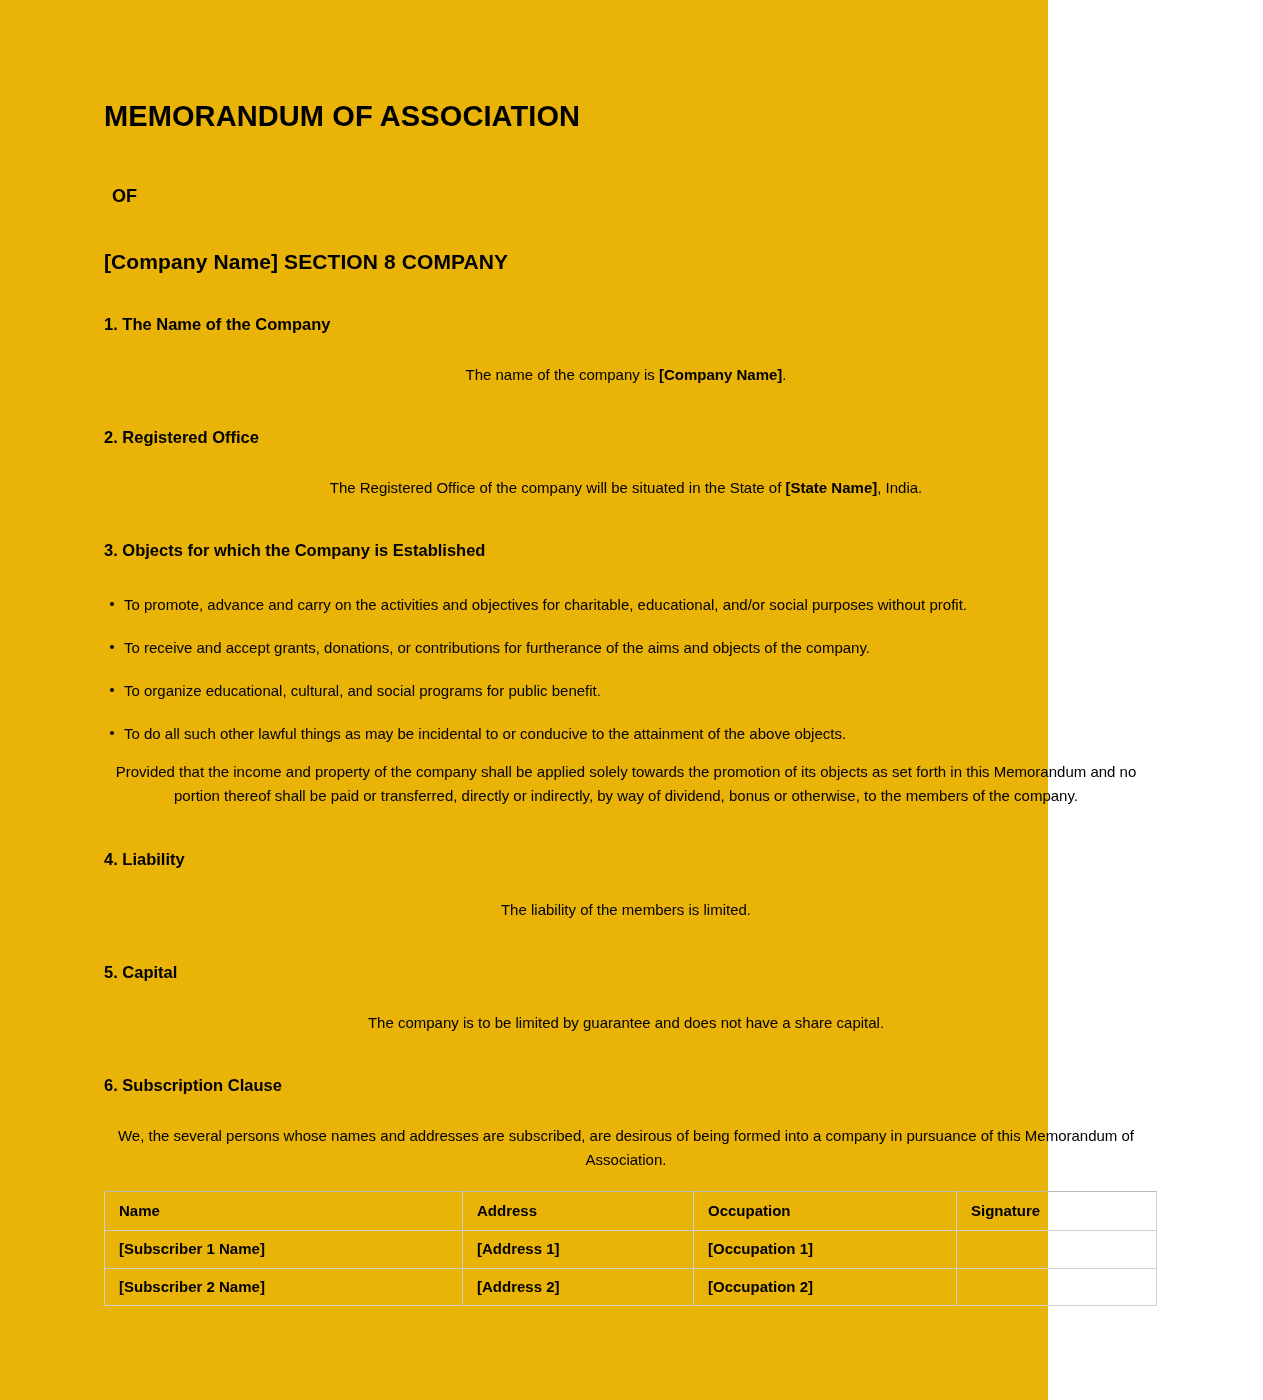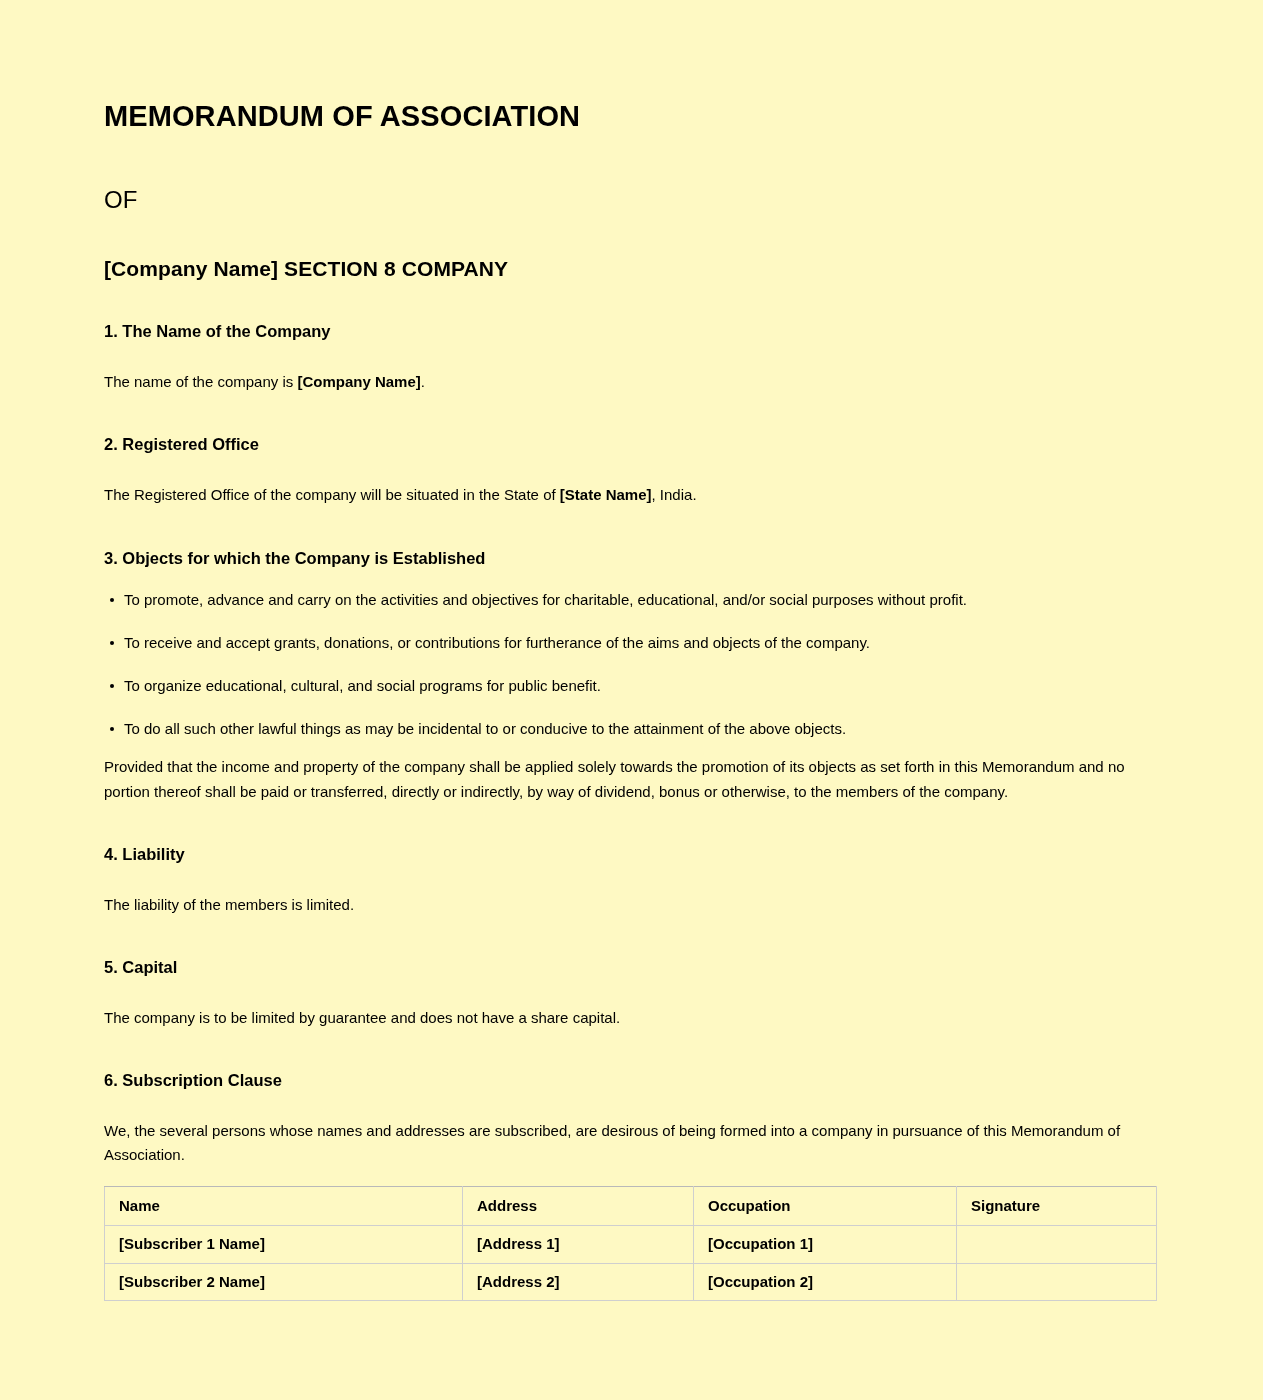--- a/index.html
+++ b/index.html
@@ -10,25 +10,25 @@
   }
   body {
     width: 1263px;
     min-height: 1400px;
     font-family: "Liberation Sans", "DejaVu Sans", sans-serif;
     color: #000000;
     -webkit-font-smoothing: antialiased;
   }
 
   .page {
-    width: 1263px;
+    width: 1048px;
     min-height: 1400px;
     box-sizing: border-box;
     padding: 12px;
-    background: #fef9c3;
+    background: #eab308;
     position: relative;
   }
 
   .doc {
     position: absolute;
     left: 104px;
     top: 100px;
     width: 1044px;
   }
 
@@ -36,24 +36,24 @@
   .doc-title {
     font-size: 29px;
     font-weight: bold;
     line-height: 1.15;
     letter-spacing: 0.1px;
     margin: 0 0 0 0;
     padding: 0;
   }
 
   .doc-of {
-    font-size: 24px;
-    font-weight: normal;
+    font-size: 18px;
+    font-weight: bold;
     line-height: 1.2;
-    margin: 53px 0 0 0;
+    margin: 53px 0 0 8px;
     padding: 0;
   }
 
   .doc-subtitle {
     font-size: 21px;
     font-weight: bold;
     line-height: 1.2;
     letter-spacing: 0.1px;
     margin: 41px 0 0 0;
     padding: 0;
@@ -66,35 +66,35 @@
     margin: 41px 0 0 0;
     padding: 0;
   }
 
   
   .para {
     font-size: 15px;
     line-height: 1.62;
     margin: 28px 0 0 0;
     padding: 0;
-    text-align: left;
+    text-align: center;
   }
 
   .para-tight {
     margin-top: 14px;
   }
 
   .para b, .para strong {
     font-weight: bold;
   }
 
   
   .obj-list {
     list-style: none;
-    margin: 20px 0 0 0;
+    margin: 32px 0 0 0;
     padding: 0;
   }
   .obj-list li {
     position: relative;
     font-size: 15px;
     line-height: 1.6;
     padding-left: 20px;
     margin: 0 0 19px 0;
   }
   .obj-list li:last-child {

